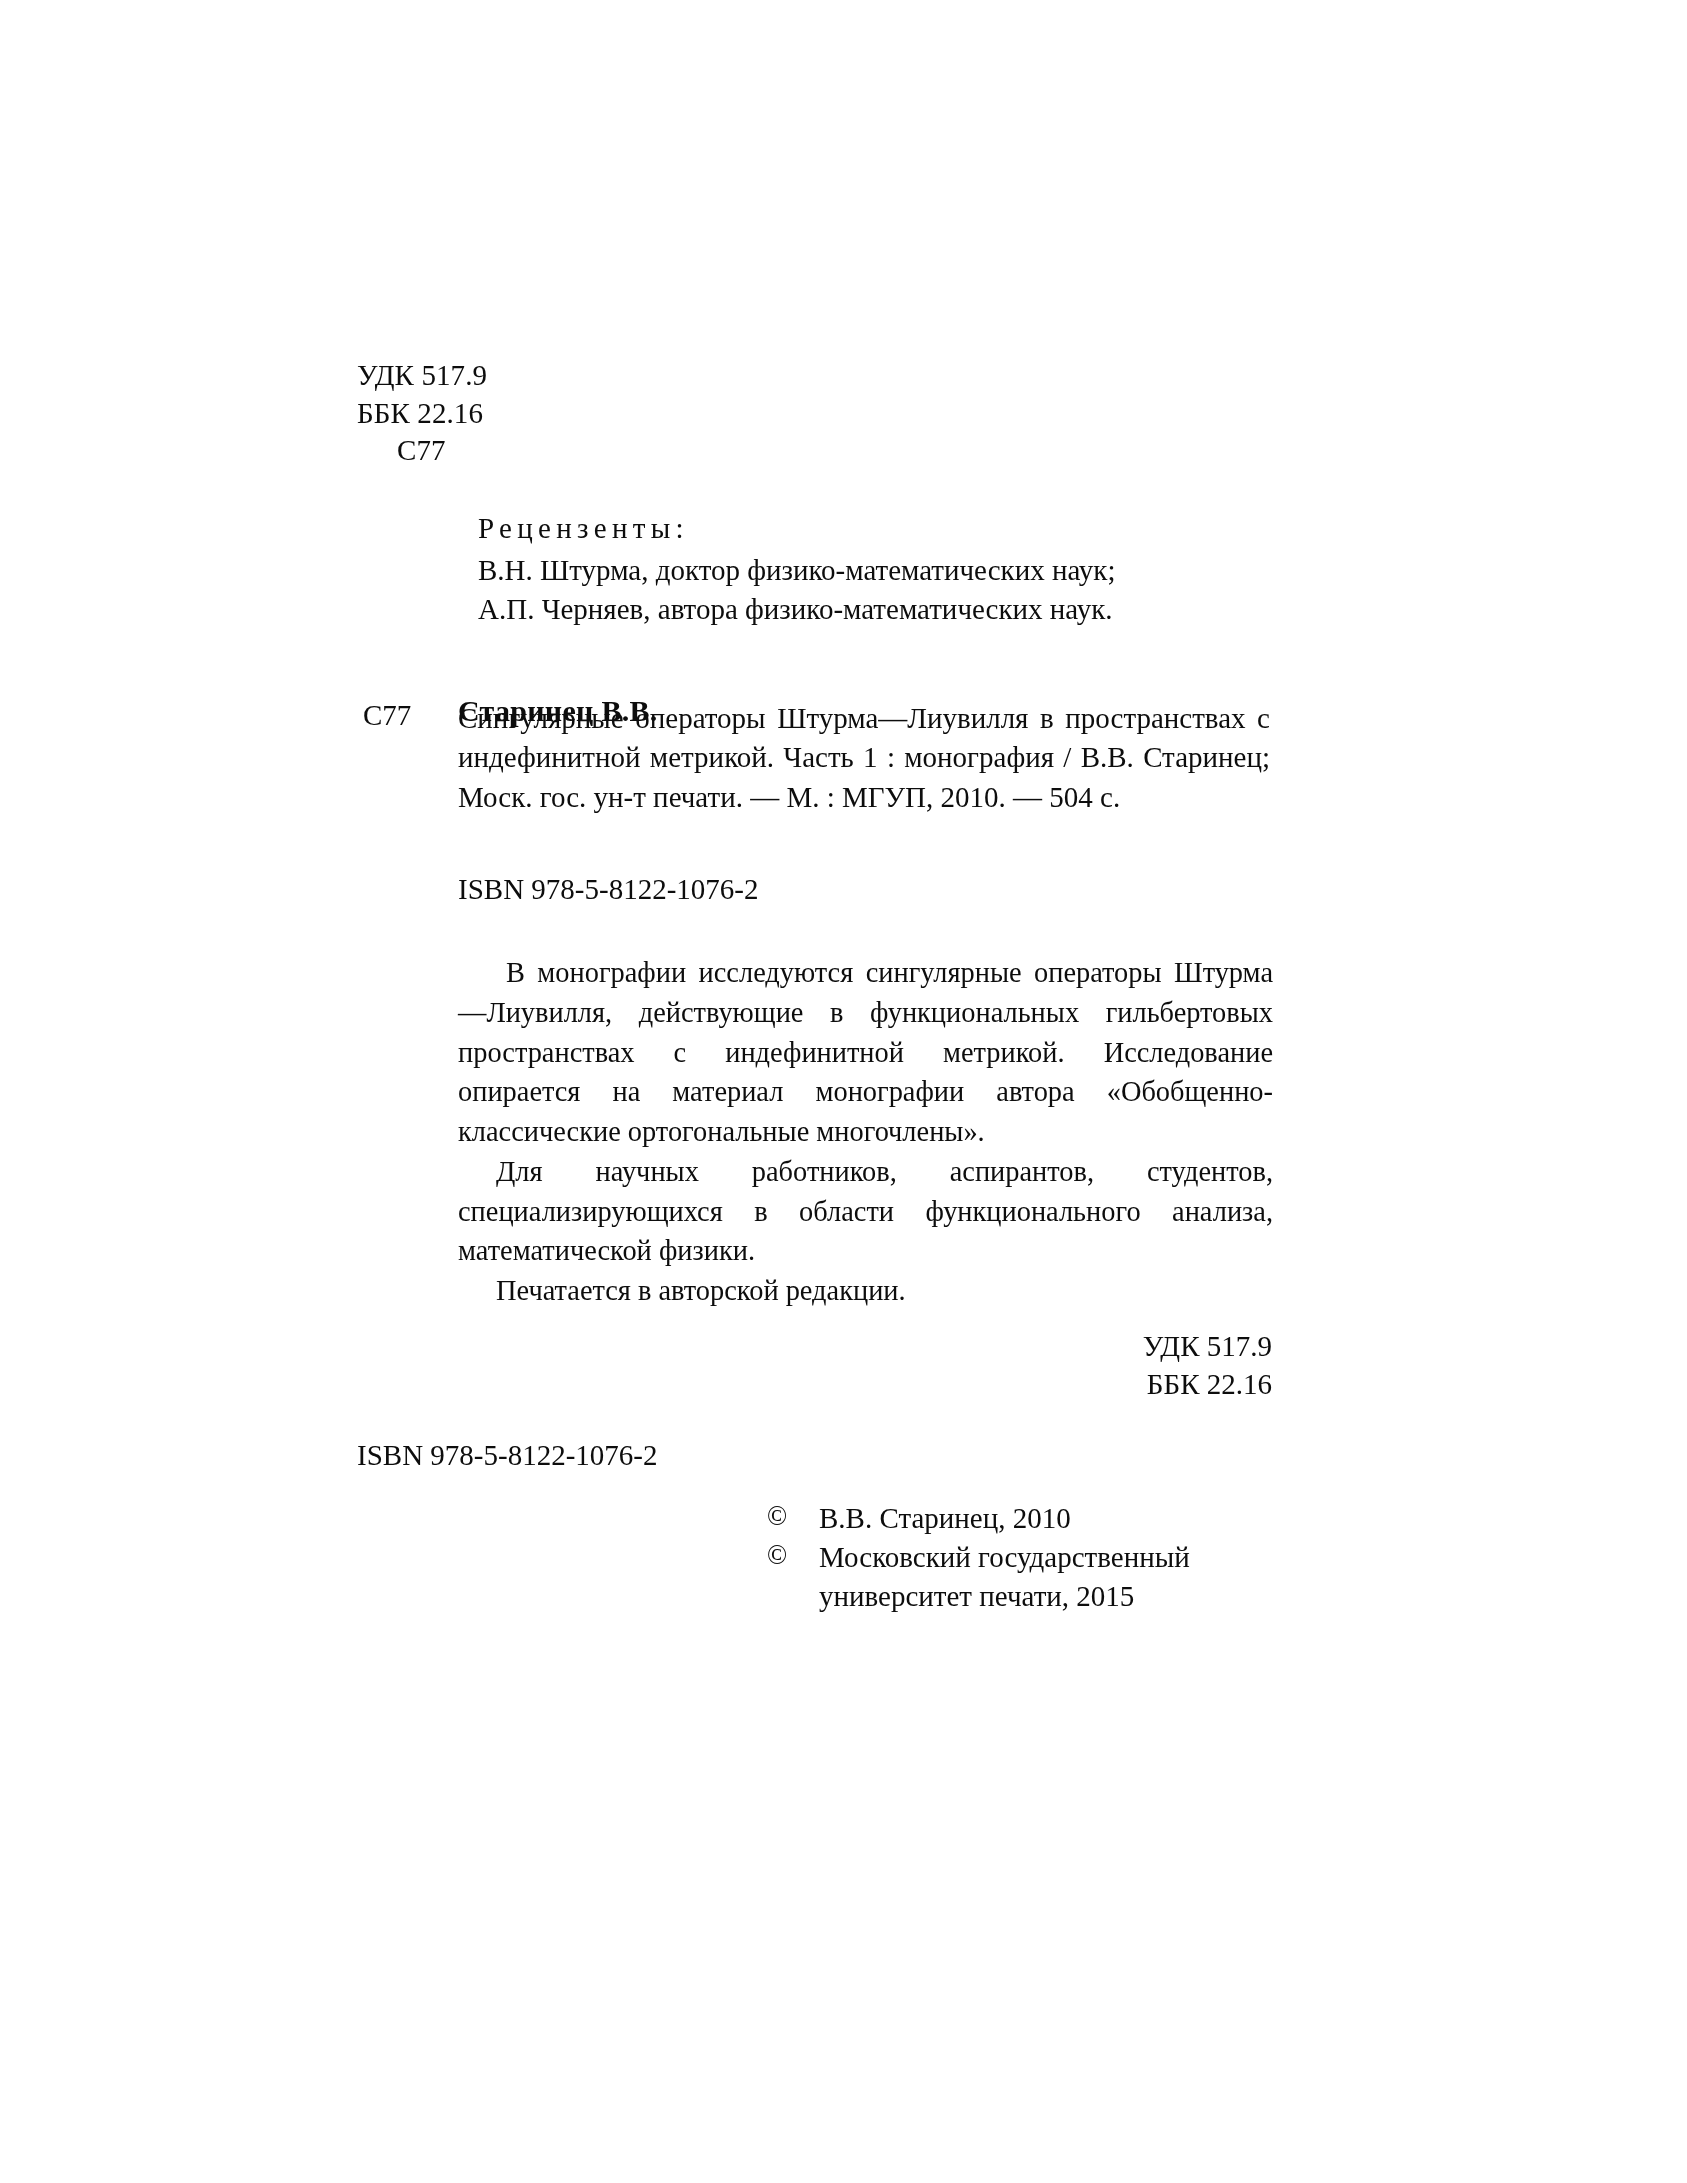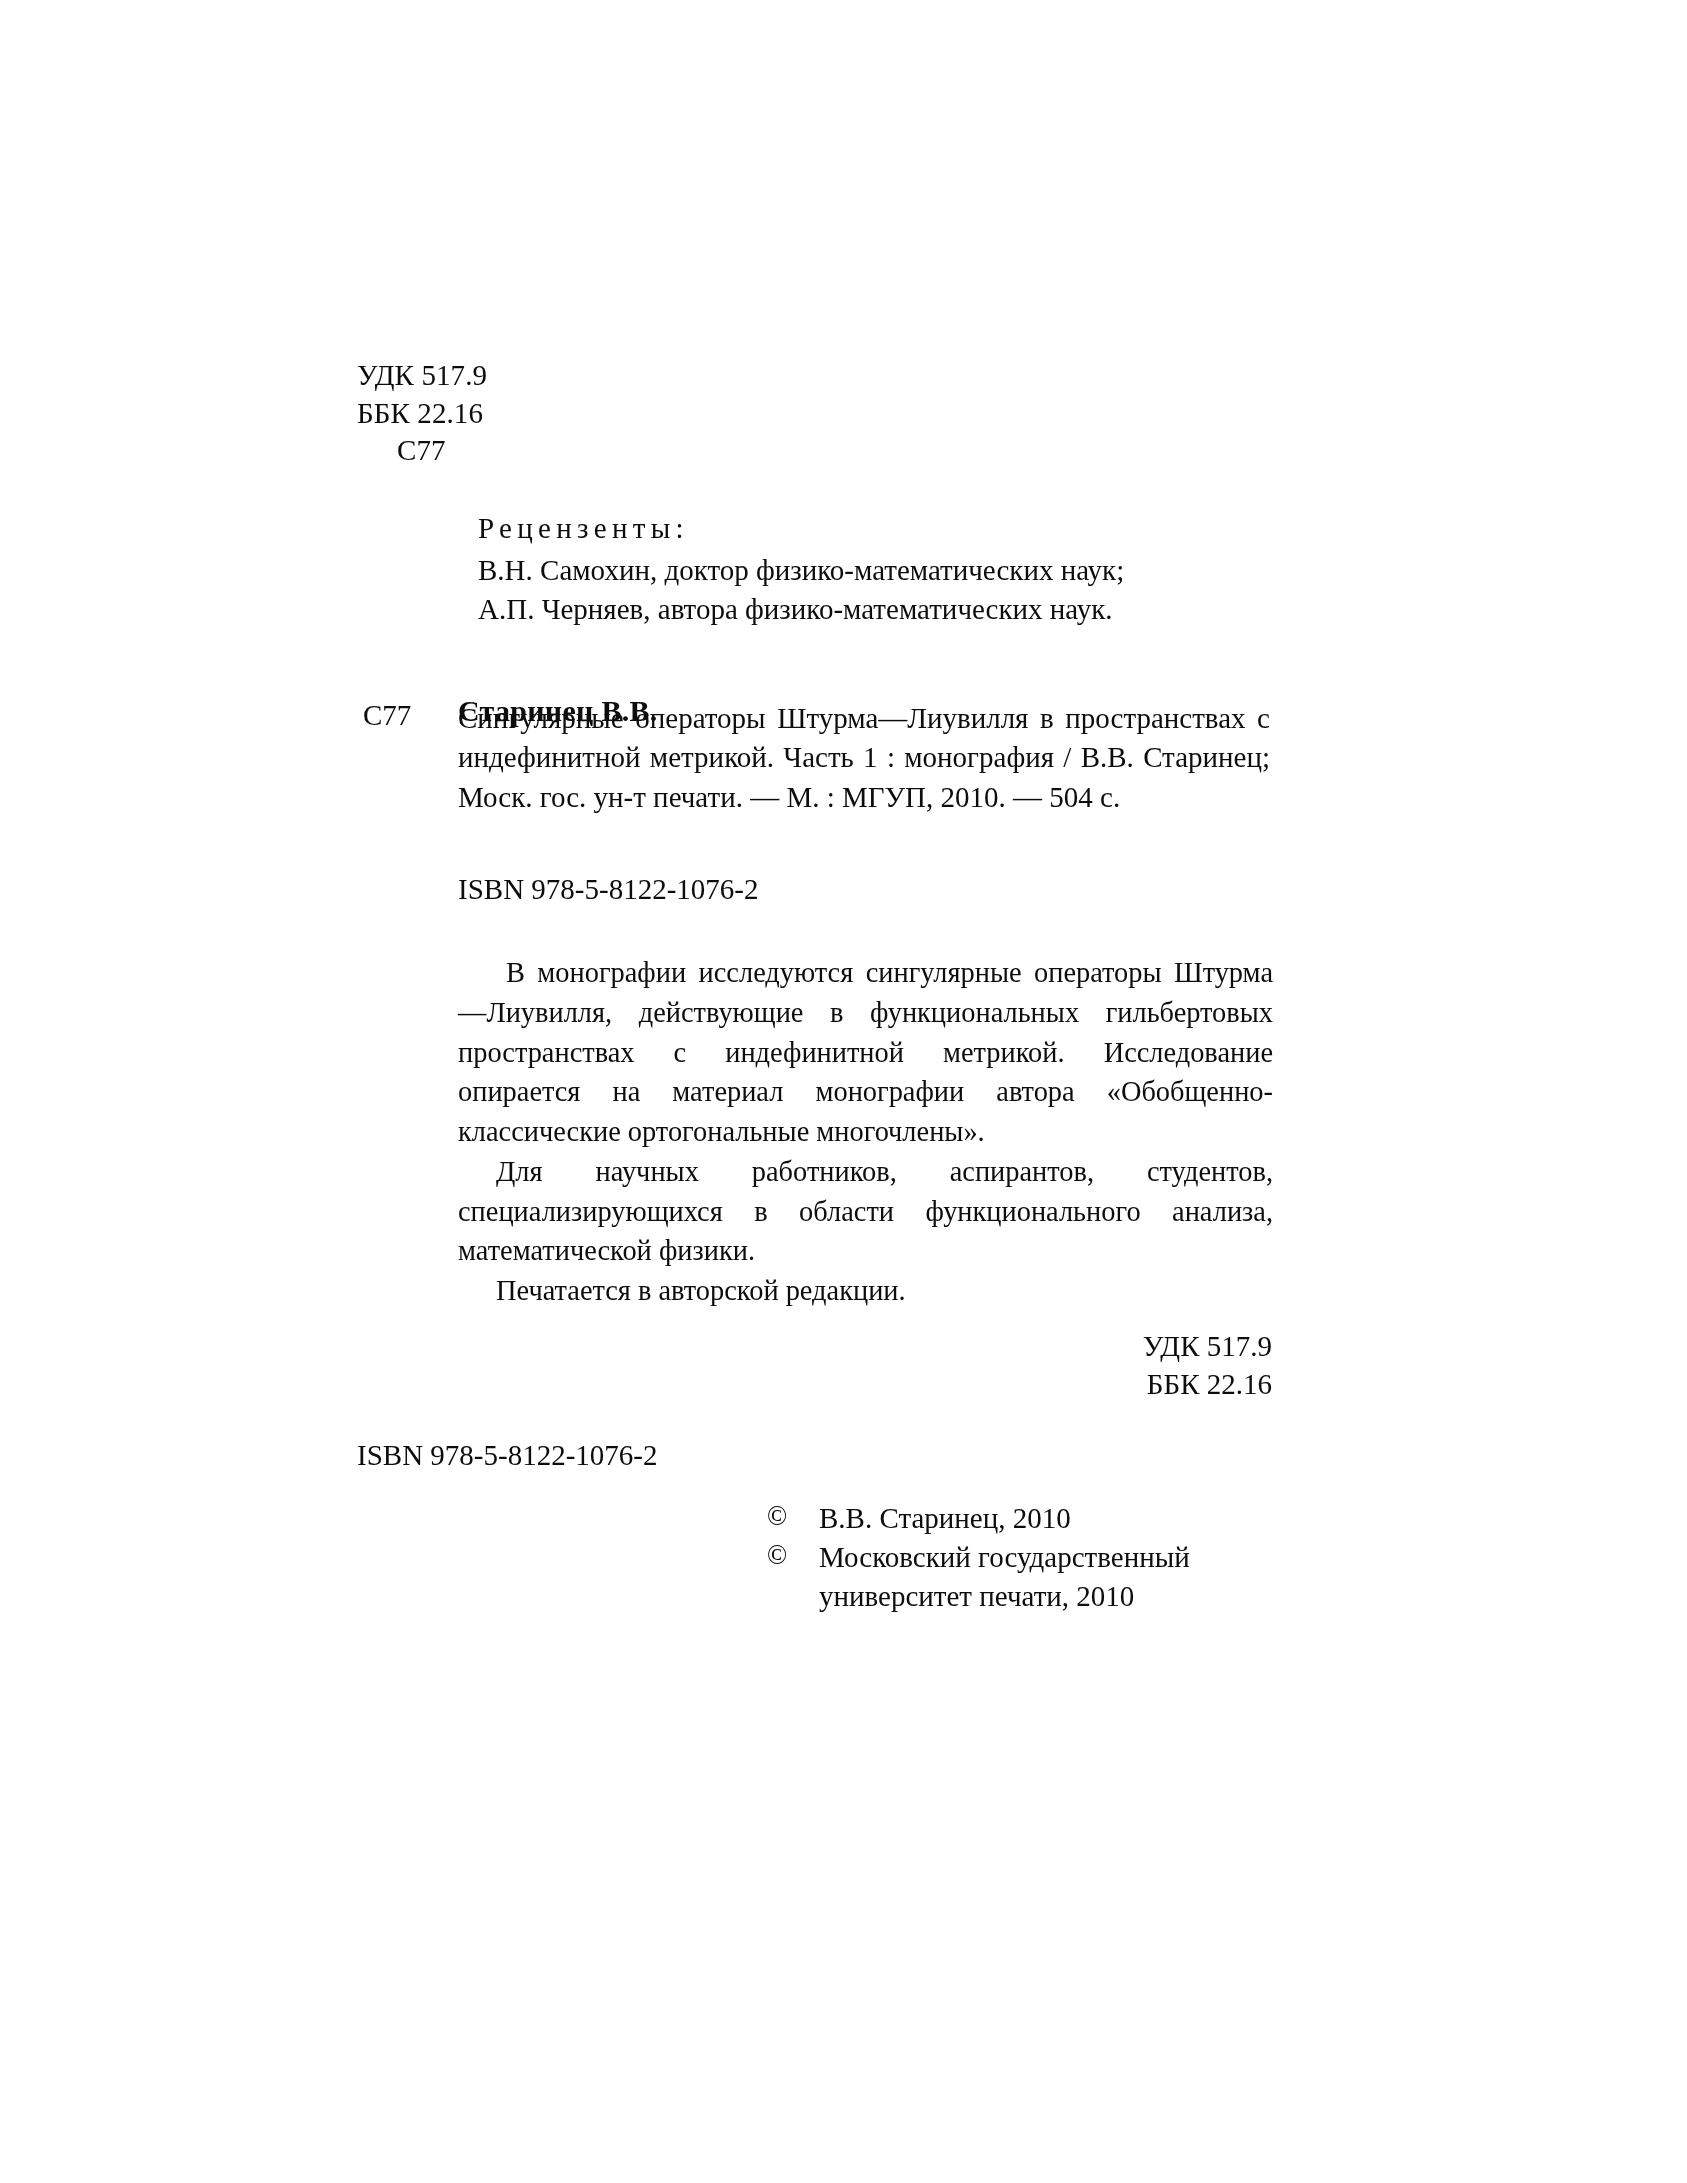--- a/index.html
+++ b/index.html
@@ -144,21 +144,21 @@
 <div class="page">
 
   <div class="class-block">
     <div class="class-line">УДК 517.9</div>
     <div class="class-line">ББК 22.16</div>
     <div class="class-line indent">С77</div>
   </div>
 
   <div class="reviewers">
     <div class="reviewers-title">Рецензенты:</div>
-    <div>В.Н. Самохин, доктор физико-математических наук;</div>
+    <div>В.Н. Штурма, доктор физико-математических наук;</div>
     <div>А.П. Черняев, автора физико-математических наук.</div>
   </div>
 
   <div class="author-name">Старинец В.В.</div>
   <div class="cipher-left">С77</div>
   <div class="biblio">Сингулярные операторы Штурма—Лиувилля в пространствах с индефинитной метрикой. Часть 1 : монография / В.В. Старинец; Моск. гос. ун-т печати. — М. : МГУП, 2010. — 504 с.</div>
 
   <div class="isbn-top">ISBN 978-5-8122-1076-2</div>
 
   <div class="annotation">
@@ -176,17 +176,17 @@
 
   <div class="copyright">
     <div class="row">
       <span class="mark">©</span>
       <span class="txt">В.В. Старинец, 2010</span>
     </div>
     <div class="row">
       <span class="mark">©</span>
       <span class="txt">Московский государственный</span>
     </div>
-    <div class="cont">университет печати, 2010</div>
+    <div class="cont">университет печати, 2015</div>
   </div>
 
 </div>
 
 
 </body></html>

